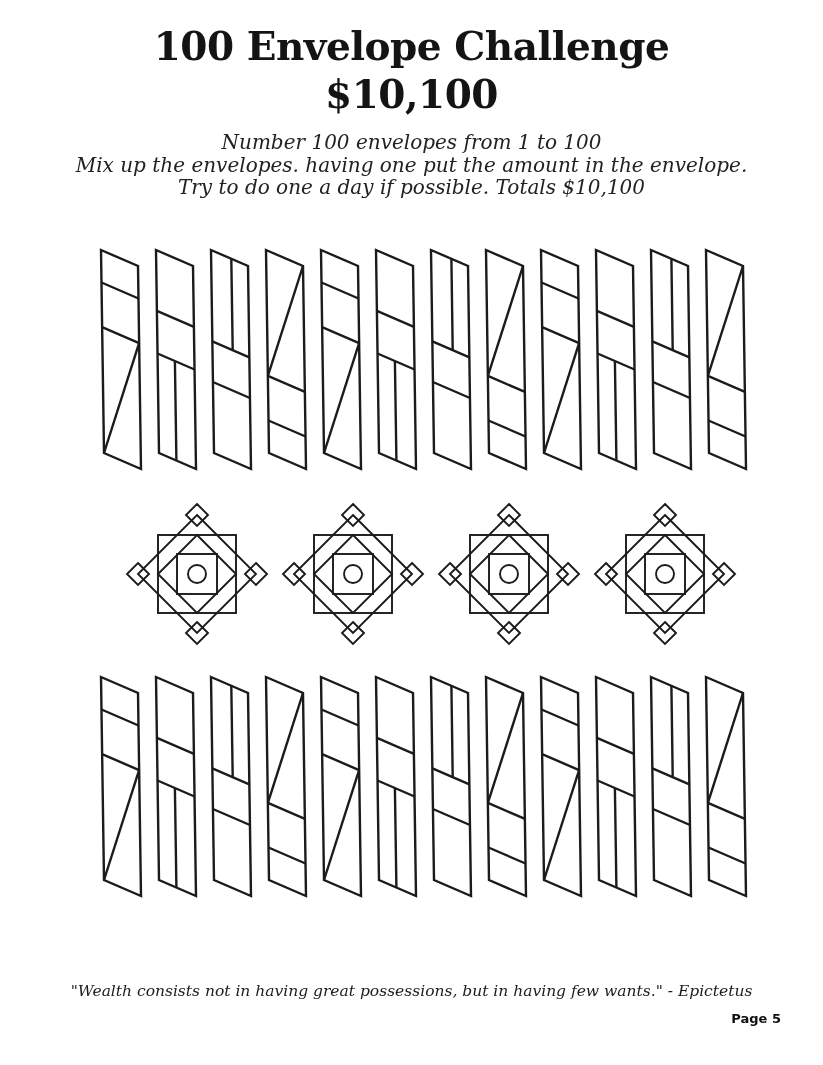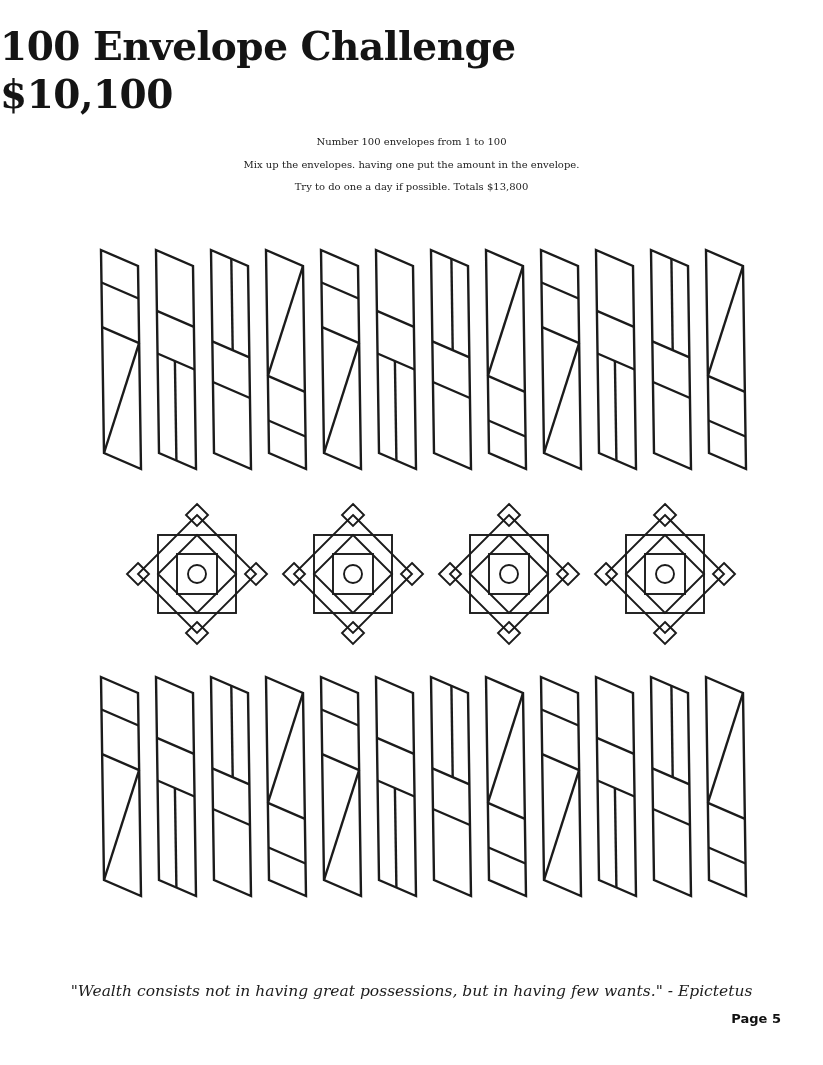--- a/index.html
+++ b/index.html
@@ -11,39 +11,41 @@
     background: #ffffff;
     overflow: hidden;
     font-family: "DejaVu Serif", serif;
     color: #1b1b1b;
   }
   .title {
     position: absolute;
     top: 22px;
     left: 0;
     width: 100%;
+    text-align: center;
     font-family: "DejaVu Serif", serif;
     font-weight: 700;
     font-size: 39px;
     line-height: 48px;
     letter-spacing: -0.5px;
     color: #141414;
     margin: 0;
   }
   .title span { display: block; }
   .instructions {
     position: absolute;
     top: 131px;
     left: 0;
     width: 100%;
     text-align: center;
     font-family: "DejaVu Serif", serif;
-    font-size: 10px;
+    font-size: 20px;
     line-height: 22.5px;
     color: #222222;
+    font-style: italic;
   }
   .band, .medallions {
     position: absolute;
     left: 0;
     width: 823px;
     display: block;
   }
   .band-top { top: 245px; height: 232px; }
   .medallions { top: 494px; height: 162px; }
   .band-bottom { top: 672px; height: 232px; }
@@ -74,21 +76,21 @@
 <div class="page">
 
   <h1 class="title">
     <span>100 Envelope Challenge</span>
     <span>$10,100</span>
   </h1>
 
   <div class="instructions">
     <div>Number 100 envelopes from 1 to 100</div>
     <div>Mix up the envelopes. having one put the amount in the envelope.</div>
-    <div>Try to do one a day if possible. Totals $13,800</div>
+    <div>Try to do one a day if possible. Totals $10,100</div>
   </div>
 
   <svg class="band band-top" id="band-top" viewBox="0 0 823 232">
       <g>
         <polygon points="101.0,5.0 138.0,21.0 141.0,224.0 104.0,208.0" stroke="#1b1b1b" stroke-width="2.4" fill="none" stroke-linejoin="miter"></polygon>
         <line x1="101.5" y1="37.5" x2="138.5" y2="53.5" stroke="#1b1b1b" stroke-width="2.4" fill="none" stroke-linejoin="miter"></line>
         <line x1="102.1" y1="82.1" x2="139.1" y2="98.1" stroke="#1b1b1b" stroke-width="2.4" fill="none" stroke-linejoin="miter"></line>
         <line x1="139.1" y1="98.1" x2="104.0" y2="208.0" stroke="#1b1b1b" stroke-width="2.4" fill="none" stroke-linejoin="miter"></line>
       </g>
       <g>

